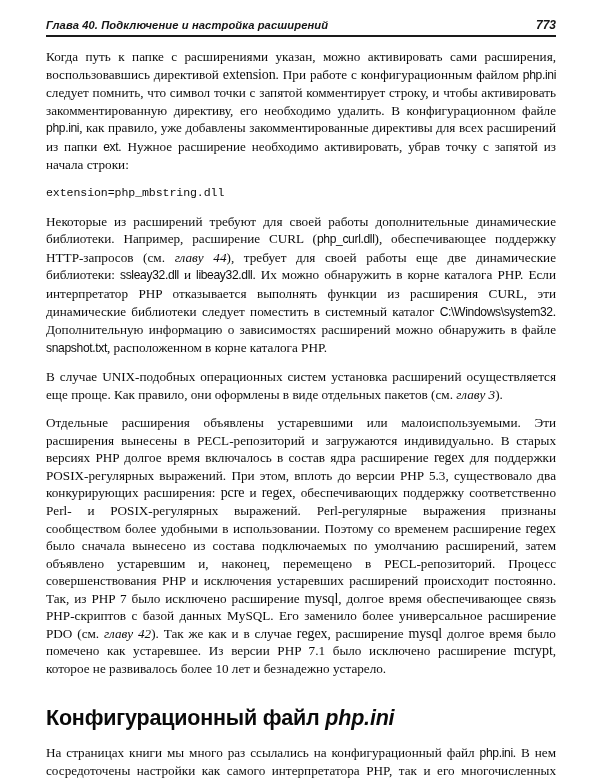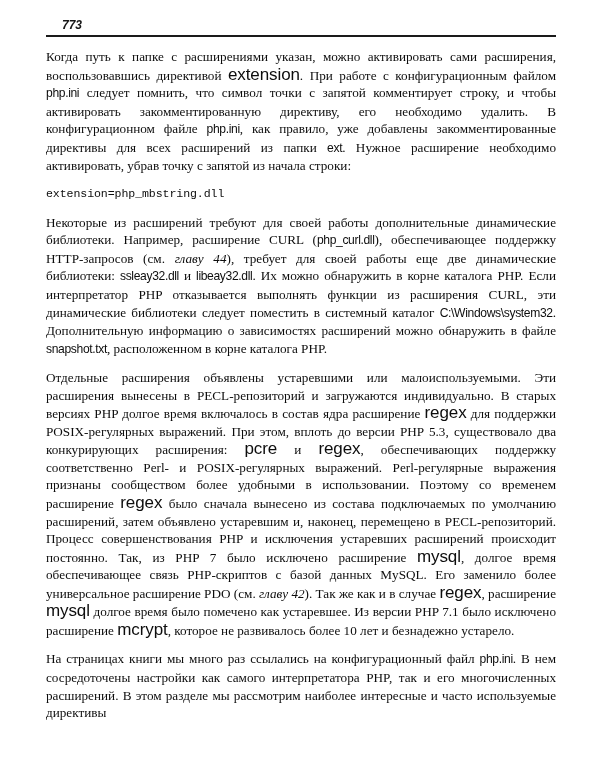--- a/index.html
+++ b/index.html
@@ -69,22 +69,22 @@
     line-height: 17.55px;
     text-align: justify;
     text-justify: inter-word;
     hyphens: manual;
     color: #0d0d0d;
   }
   p.body:last-child { margin-bottom: 0; }
 
   
   code, .mono {
-    font-family: Liberation Sans, sans-serif;
-    font-size: 17px;
+    font-family: Liberation Serif, serif;
+    font-size: 14px;
     letter-spacing: -0.1px;
   }
 
   
   .sans {
     font-family: "Liberation Sans", "DejaVu Sans", sans-serif;
     font-size: 12.1px;
     letter-spacing: -0.35px;
   }
 
@@ -114,31 +114,34 @@
   h1.h-major .it {
     font-style: italic;
   }
 </style>
 </head>
 <body>
 
 <div class="page">
 
   <div class="running-head">
+    <span class="running-head-title">Глава 40. Подключение и настройка расширений</span>
     <span class="running-head-page">773</span>
   </div>
 
   <div class="content">
 
     <p class="body"><span>Когда путь к папке с расширениями указан, можно активировать сами расширения, воспользовавшись директивой </span><code class="mono">extension</code><span>. При работе с конфигурационным файлом </span><span class="sans">php.ini</span><span> следует помнить, что символ точки с запятой комментирует строку, и чтобы активировать закомментированную директиву, его необходимо удалить. В конфигурационном файле </span><span class="sans">php.ini</span><span>, как правило, уже добавлены закомментированные директивы для всех расширений из папки </span><span class="sans">ext</span><span>. Нужное расширение необходимо активировать, убрав точку с запятой из начала строки:</span></p>
 
     <div class="code-line">extension=php_mbstring.dll</div>
 
     <p class="body"><span>Некоторые из расширений требуют для своей работы дополнительные динамические библиотеки. Например, расширение CURL (</span><span class="sans">php_curl.dll</span><span>), обеспечивающее поддержку HTTP-запросов (см. </span><span class="it">главу 44</span><span>), требует для своей работы еще две динамические библиотеки: </span><span class="sans">ssleay32.dll</span><span> и </span><span class="sans">libeay32.dll</span><span>. Их можно обнаружить в корне каталога PHP. Если интерпретатор PHP отказывается выполнять функции из расширения CURL, эти динамические библиотеки следует поместить в системный каталог </span><span class="sans">C:\Windows\system32</span><span>. Дополнительную информацию о зависимостях расширений можно обнаружить в файле </span><span class="sans">snapshot.txt</span><span>, расположенном в корне каталога PHP.</span></p>
 
+    <p class="body"><span>В случае UNIX-подобных операционных систем установка расширений осуществляется еще проще. Как правило, они оформлены в виде отдельных пакетов (см. </span><span class="it">главу 3</span><span>).</span></p>
 
     <p class="body"><span>Отдельные расширения объявлены устаревшими или малоиспользуемыми. Эти расширения вынесены в PECL-репозиторий и загружаются индивидуально. В старых версиях PHP долгое время включалось в состав ядра расширение </span><code class="mono">regex</code><span> для поддержки POSIX-регулярных выражений. При этом, вплоть до версии PHP 5.3, существовало два конкурирующих расширения: </span><code class="mono">pcre</code><span> и </span><code class="mono">regex</code><span>, обеспечивающих поддержку соответственно Perl- и POSIX-регулярных выражений. Perl-регулярные выражения признаны сообществом более удобными в использовании. Поэтому со временем расширение </span><code class="mono">regex</code><span> было сначала вынесено из состава подключаемых по умолчанию расширений, затем объявлено устаревшим и, наконец, перемещено в PECL-репозиторий. Процесс совершенствования PHP и исключения устаревших расширений происходит постоянно. Так, из PHP 7 было исключено расширение </span><code class="mono">mysql</code><span>, долгое время обеспечивающее связь PHP-скриптов с базой данных MySQL. Его заменило более универсальное расширение PDO (см. </span><span class="it">главу 42</span><span>). Так же как и в случае </span><code class="mono">regex</code><span>, расширение </span><code class="mono">mysql</code><span> долгое время было помечено как устаревшее. Из версии PHP 7.1 было исключено расширение </span><code class="mono">mcrypt</code><span>, которое не развивалось более 10 лет и безнадежно устарело.</span></p>
 
+    <h1 class="h-major"><span>Конфигурационный файл </span><span class="it">php.ini</span></h1>
 
     <p class="body"><span>На страницах книги мы много раз ссылались на конфигурационный файл </span><span class="sans">php.ini</span><span>. В нем сосредоточены настройки как самого интерпретатора PHP, так и его многочисленных расширений. В этом разделе мы рассмотрим наиболее интересные и часто используемые директивы </span></p>
 
   </div>
 </div>
 
 </body></html>

